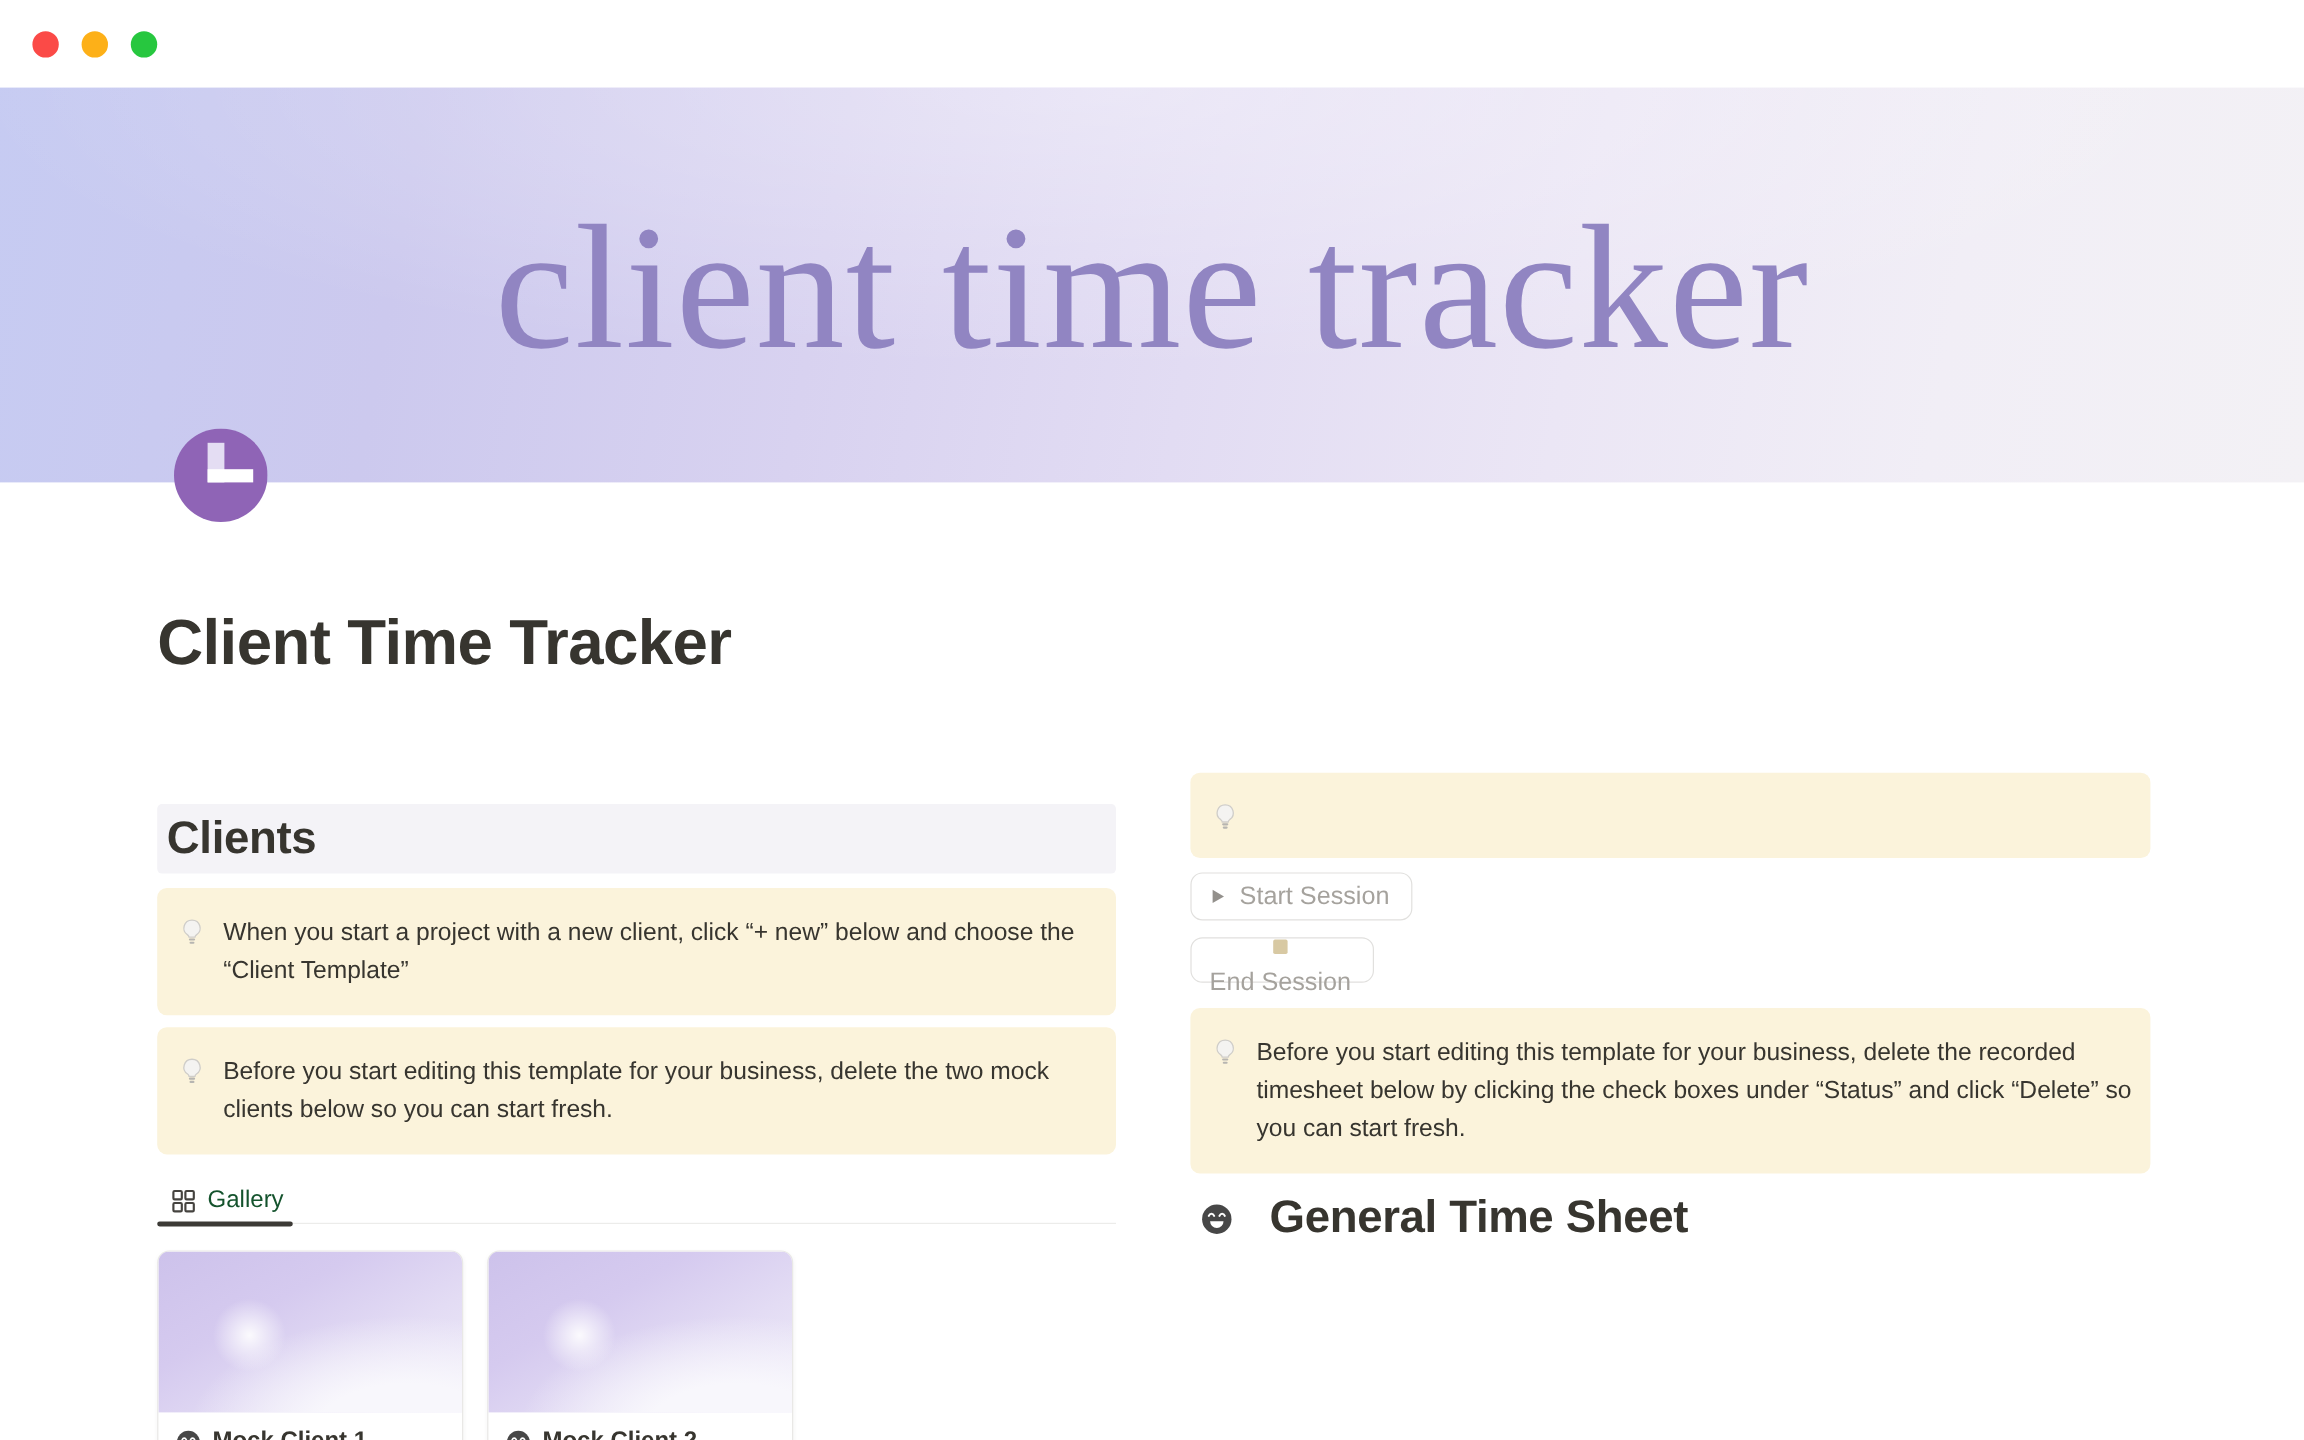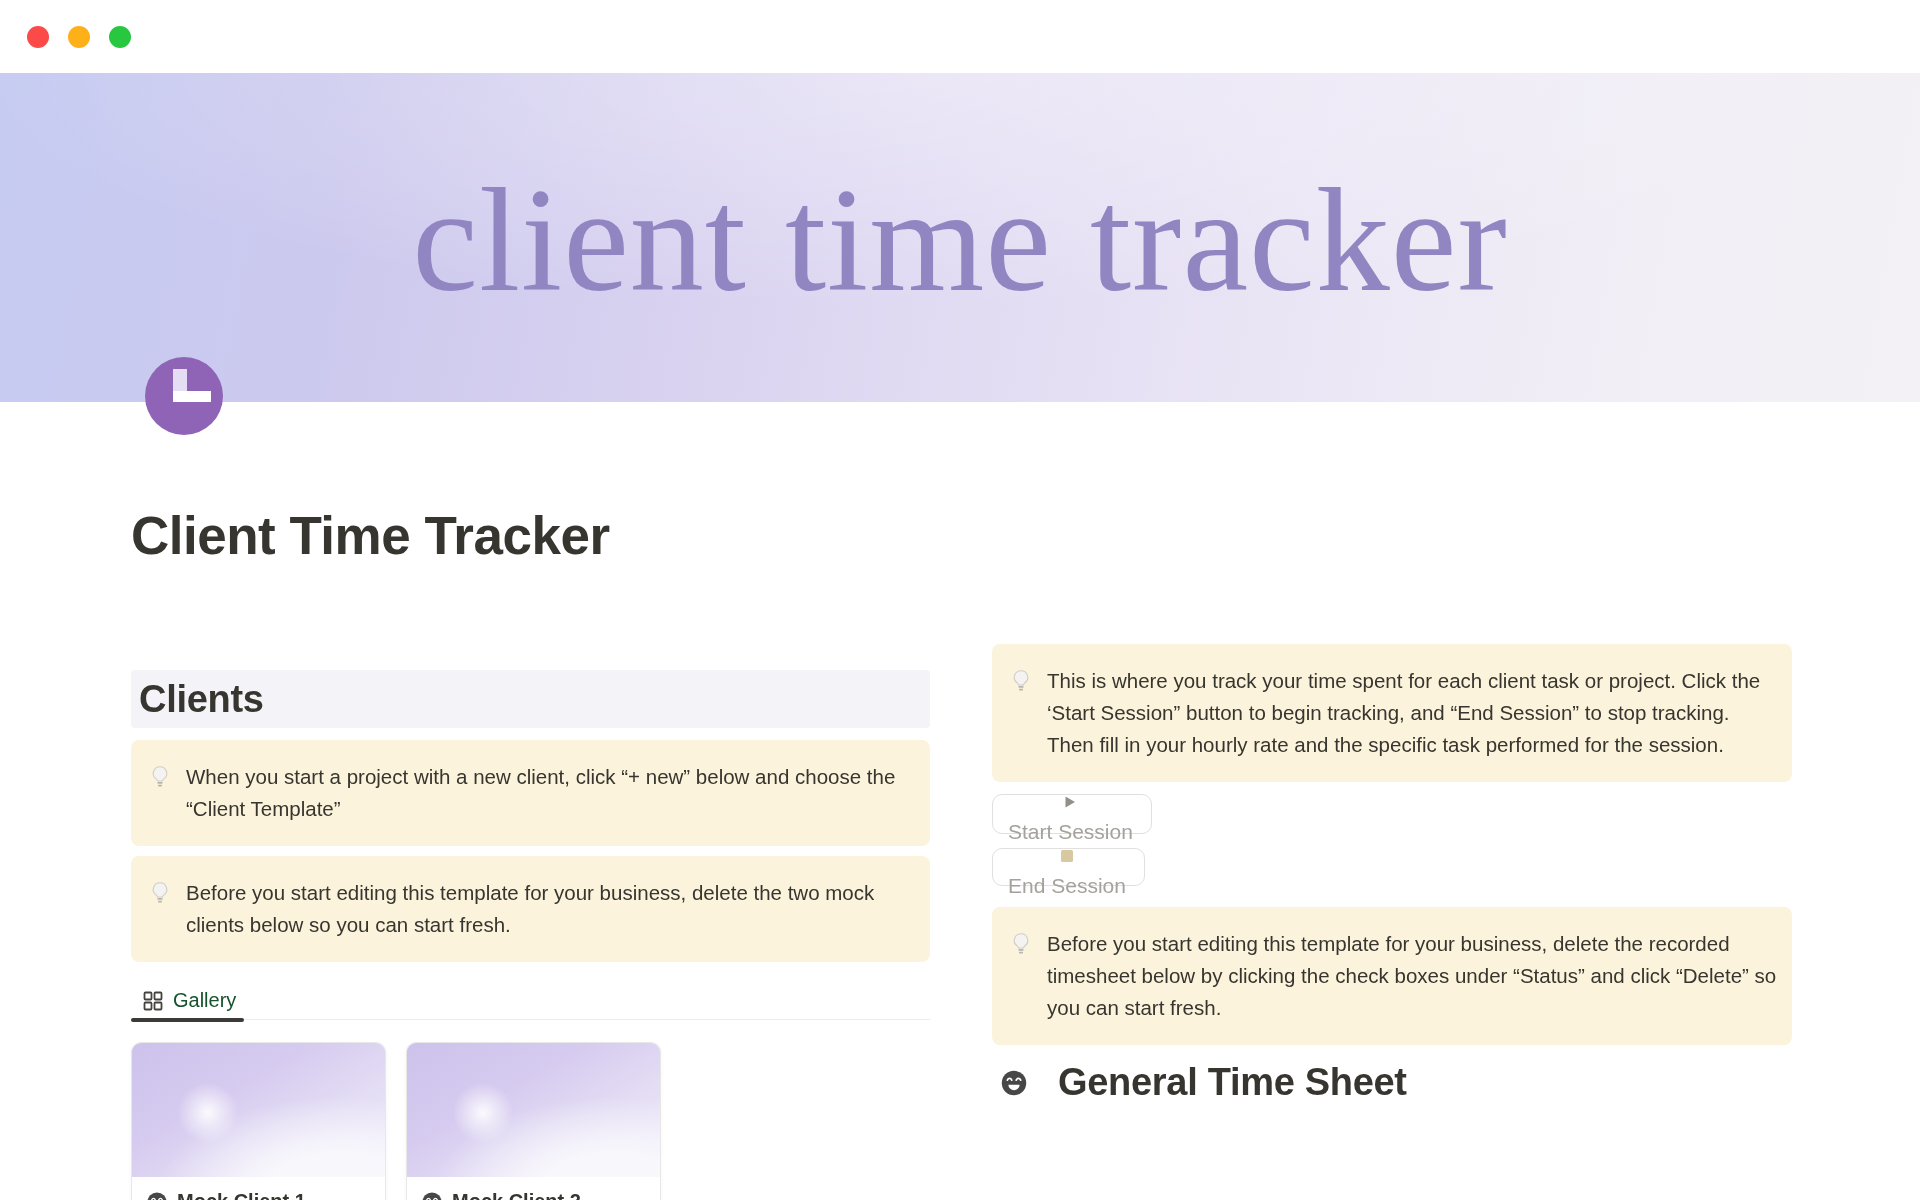--- a/index.html
+++ b/index.html
@@ -72,21 +72,21 @@
   .card-footer { padding:13px 14px; display:flex; align-items:center; gap:9px;
     font-size:20px; font-weight:600; }
   .card-footer svg { width:22px; height:22px; flex:none; }
 
   
   .btn { display:flex; align-items:center; gap:11px; width:max-content;
     height:40px; padding:0 18px 0 15px; background:#fff;
     border:1.3px solid #e1e0de; border-radius:10px;
     font-size:21px; color:#a5a29d; cursor:pointer; }
   .btn svg { width:14px; height:14px; flex:none; }
-  .btn.start { margin-top:12px;flex-direction:column; }
+  .btn.start { margin-top:12px; }
   .btn.end   { margin-top:14px; height:38px;flex-direction:column; }
 
   
   .sheet-title { margin-top:16px; display:flex; align-items:center; gap:30px; padding-left:8px;
     font-size:38px; font-weight:700; letter-spacing:-0.3px; }
   .sheet-title svg { width:28px; height:28px; flex:none; }
 </style>
 </head>
 <body>
 
@@ -176,21 +176,20 @@
   </div>
 
   <div class="col-right">
 
     <div class="callout first">
       <svg class="c-icon" viewBox="0 0 24 24">
         <path d="M12 2.5a6.2 6.2 0 0 0-3.4 11.4c.6.45 1 1.1 1.1 1.8h4.6c.1-.7.5-1.35 1.1-1.8A6.2 6.2 0 0 0 12 2.5z" fill="#f4f3f1" stroke="#cfcdc9" stroke-width="1"></path>
         <rect x="9.6" y="16.6" width="4.8" height="1.7" rx="0.85" fill="#b7b5b1"></rect>
         <rect x="10.1" y="19.1" width="3.8" height="1.7" rx="0.85" fill="#b7b5b1"></rect>
       </svg>
-      <div>This is where you track your time spent for each client task or project. Click the ‘Start Session” button to begin tracking, and “End Session” to stop tracking. Then fill in your hourly rate and the specific task performed for the session.</div>
     </div>
 
     <div class="btn start">
       <svg viewBox="0 0 14 14">
         <path d="M2.5 1.5v11l9.5-5.5z" fill="#93908c"></path>
       </svg>
       <span>Start Session</span>
     </div>
 
     <div class="btn end">

